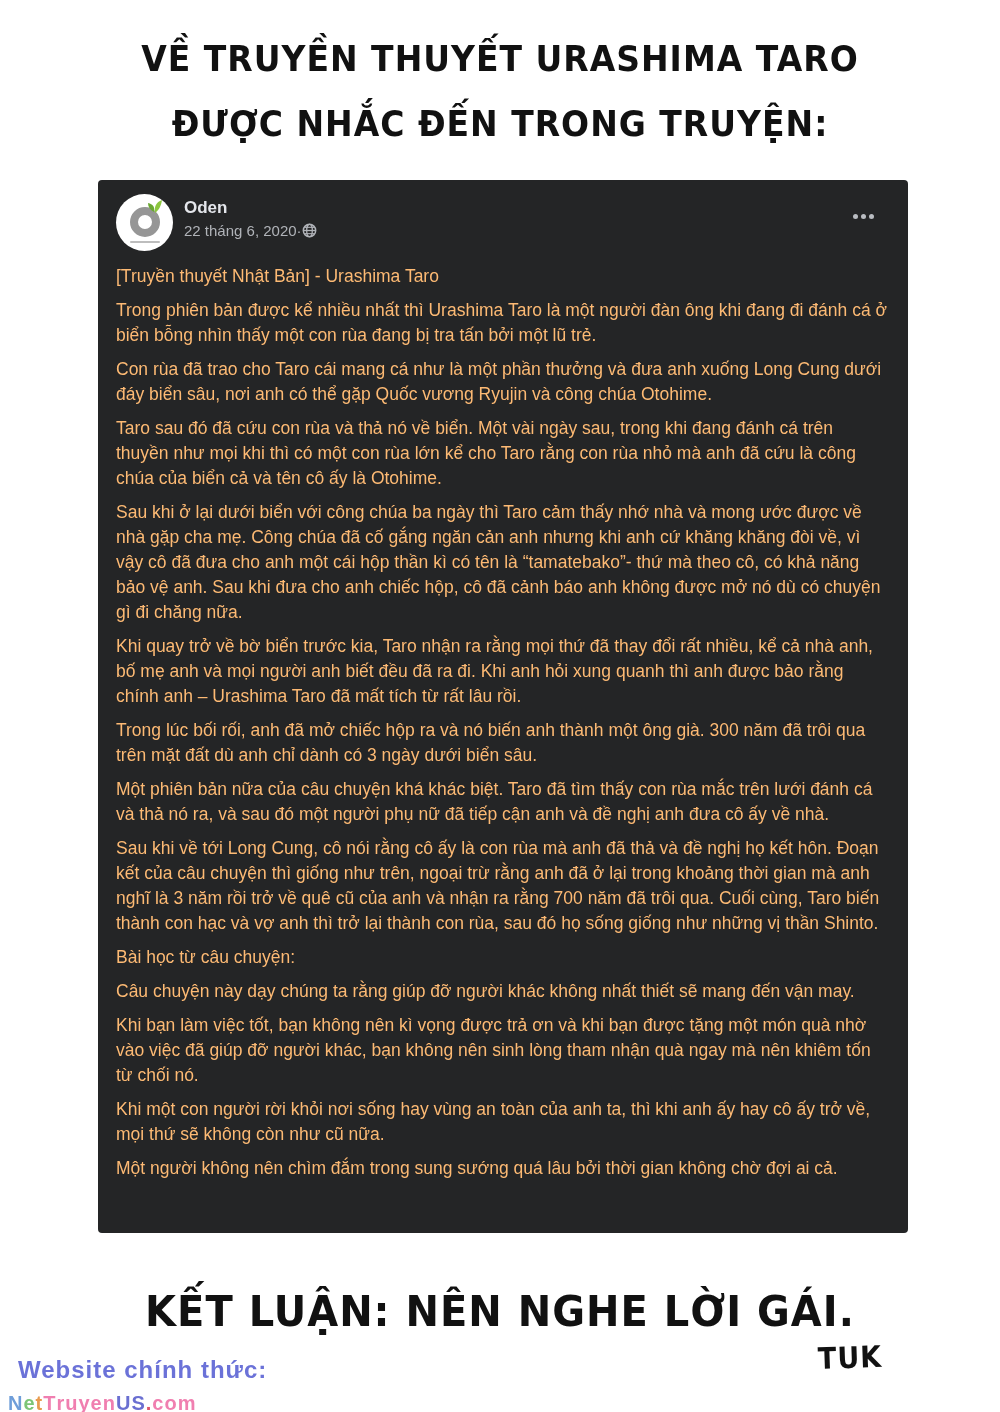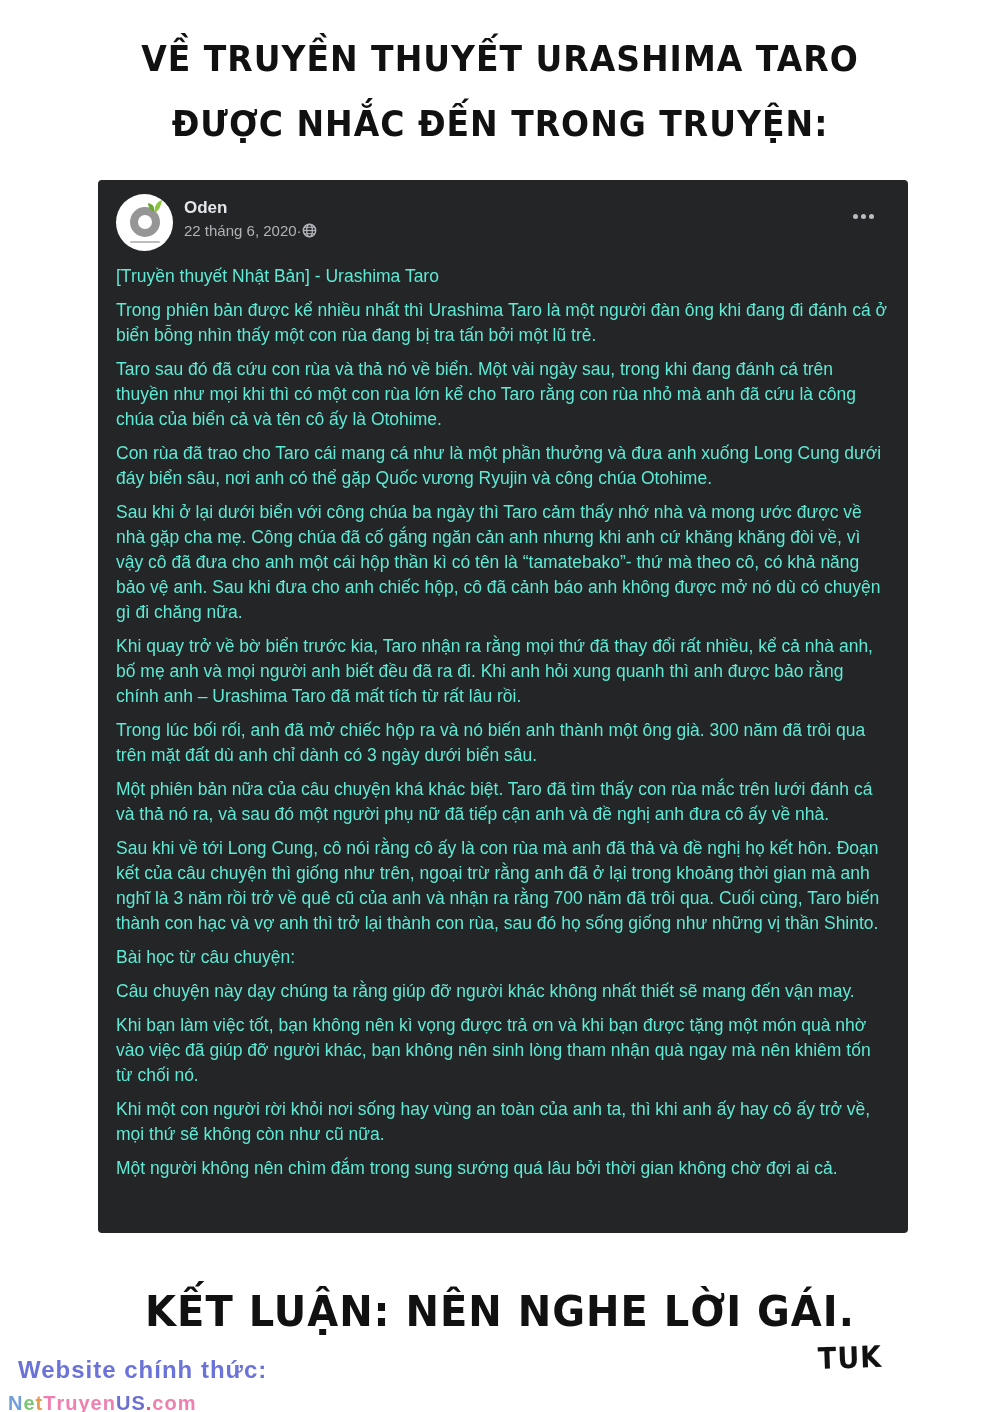--- a/index.html
+++ b/index.html
@@ -61,21 +61,21 @@
   .more-btn{
     margin-left:auto;margin-top:14px;margin-right:10px;
     display:flex;gap:3px;align-items:center;cursor:pointer;padding:6px;
   }
   .more-btn i{
     display:block;width:5px;height:5px;border-radius:50%;background:#b9bcc1;
   }
   .fb-body{margin-top:13px;}
   .fb-body p{
     margin:0 0 9px 0;
-    font-size:17.5px;line-height:25px;color:#5eead4;
+    font-size:17.5px;line-height:25px;color:#fdba74;
     font-weight:400;
   }
   
   .watermark{position:absolute;left:18px;top:1356px;}
   .wm-label{
     font-size:24px;font-weight:bold;color:#6b72d8;letter-spacing:1px;
   }
   .wm-site{
     font-size:20px;font-weight:bold;letter-spacing:1px;margin-top:8px;
     margin-left:-10px;
@@ -122,22 +122,22 @@
     <div class="more-btn">
       <i></i>
         <i></i>
         <i></i>
     </div>
   </div>
 
   <div class="fb-body">
     <p>[Truyền thuyết Nhật Bản] - Urashima Taro</p>
     <p>Trong phiên bản được kể nhiều nhất thì Urashima Taro là một người đàn ông khi đang đi đánh cá ở biển bỗng nhìn thấy một con rùa đang bị tra tấn bởi một lũ trẻ.</p>
+    <p>Con rùa đã trao cho Taro cái mang cá như là một phần thưởng và đưa anh xuống Long Cung dưới đáy biển sâu, nơi anh có thể gặp Quốc vương Ryujin và công chúa Otohime.</p>
     <p>Taro sau đó đã cứu con rùa và thả nó về biển. Một vài ngày sau, trong khi đang đánh cá trên thuyền như mọi khi thì có một con rùa lớn kể cho Taro rằng con rùa nhỏ mà anh đã cứu là công chúa của biển cả và tên cô ấy là Otohime.</p>
-    <p>Con rùa đã trao cho Taro cái mang cá như là một phần thưởng và đưa anh xuống Long Cung dưới đáy biển sâu, nơi anh có thể gặp Quốc vương Ryujin và công chúa Otohime.</p>
     <p>Sau khi ở lại dưới biển với công chúa ba ngày thì Taro cảm thấy nhớ nhà và mong ước được về nhà gặp cha mẹ. Công chúa đã cố gắng ngăn cản anh nhưng khi anh cứ khăng khăng đòi về, vì vậy cô đã đưa cho anh một cái hộp thần kì có tên là “tamatebako”- thứ mà theo cô, có khả năng bảo vệ anh. Sau khi đưa cho anh chiếc hộp, cô đã cảnh báo anh không được mở nó dù có chuyện gì đi chăng nữa.</p>
     <p>Khi quay trở về bờ biển trước kia, Taro nhận ra rằng mọi thứ đã thay đổi rất nhiều, kể cả nhà anh, bố mẹ anh và mọi người anh biết đều đã ra đi. Khi anh hỏi xung quanh thì anh được bảo rằng chính anh – Urashima Taro đã mất tích từ rất lâu rồi.</p>
     <p>Trong lúc bối rối, anh đã mở chiếc hộp ra và nó biến anh thành một ông già. 300 năm đã trôi qua trên mặt đất dù anh chỉ dành có 3 ngày dưới biển sâu.</p>
     <p>Một phiên bản nữa của câu chuyện khá khác biệt. Taro đã tìm thấy con rùa mắc trên lưới đánh cá và thả nó ra, và sau đó một người phụ nữ đã tiếp cận anh và đề nghị anh đưa cô ấy về nhà.</p>
     <p>Sau khi về tới Long Cung, cô nói rằng cô ấy là con rùa mà anh đã thả và đề nghị họ kết hôn. Đoạn kết của câu chuyện thì giống như trên, ngoại trừ rằng anh đã ở lại trong khoảng thời gian mà anh nghĩ là 3 năm rồi trở về quê cũ của anh và nhận ra rằng 700 năm đã trôi qua. Cuối cùng, Taro biến thành con hạc và vợ anh thì trở lại thành con rùa, sau đó họ sống giống như những vị thần Shinto.</p>
     <p>Bài học từ câu chuyện:</p>
     <p>Câu chuyện này dạy chúng ta rằng giúp đỡ người khác không nhất thiết sẽ mang đến vận may.</p>
     <p>Khi bạn làm việc tốt, bạn không nên kì vọng được trả ơn và khi bạn được tặng một món quà nhờ vào việc đã giúp đỡ người khác, bạn không nên sinh lòng tham nhận quà ngay mà nên khiêm tốn từ chối nó.</p>
     <p>Khi một con người rời khỏi nơi sống hay vùng an toàn của anh ta, thì khi anh ấy hay cô ấy trở về, mọi thứ sẽ không còn như cũ nữa.</p>
     <p>Một người không nên chìm đắm trong sung sướng quá lâu bởi thời gian không chờ đợi ai cả.</p>

